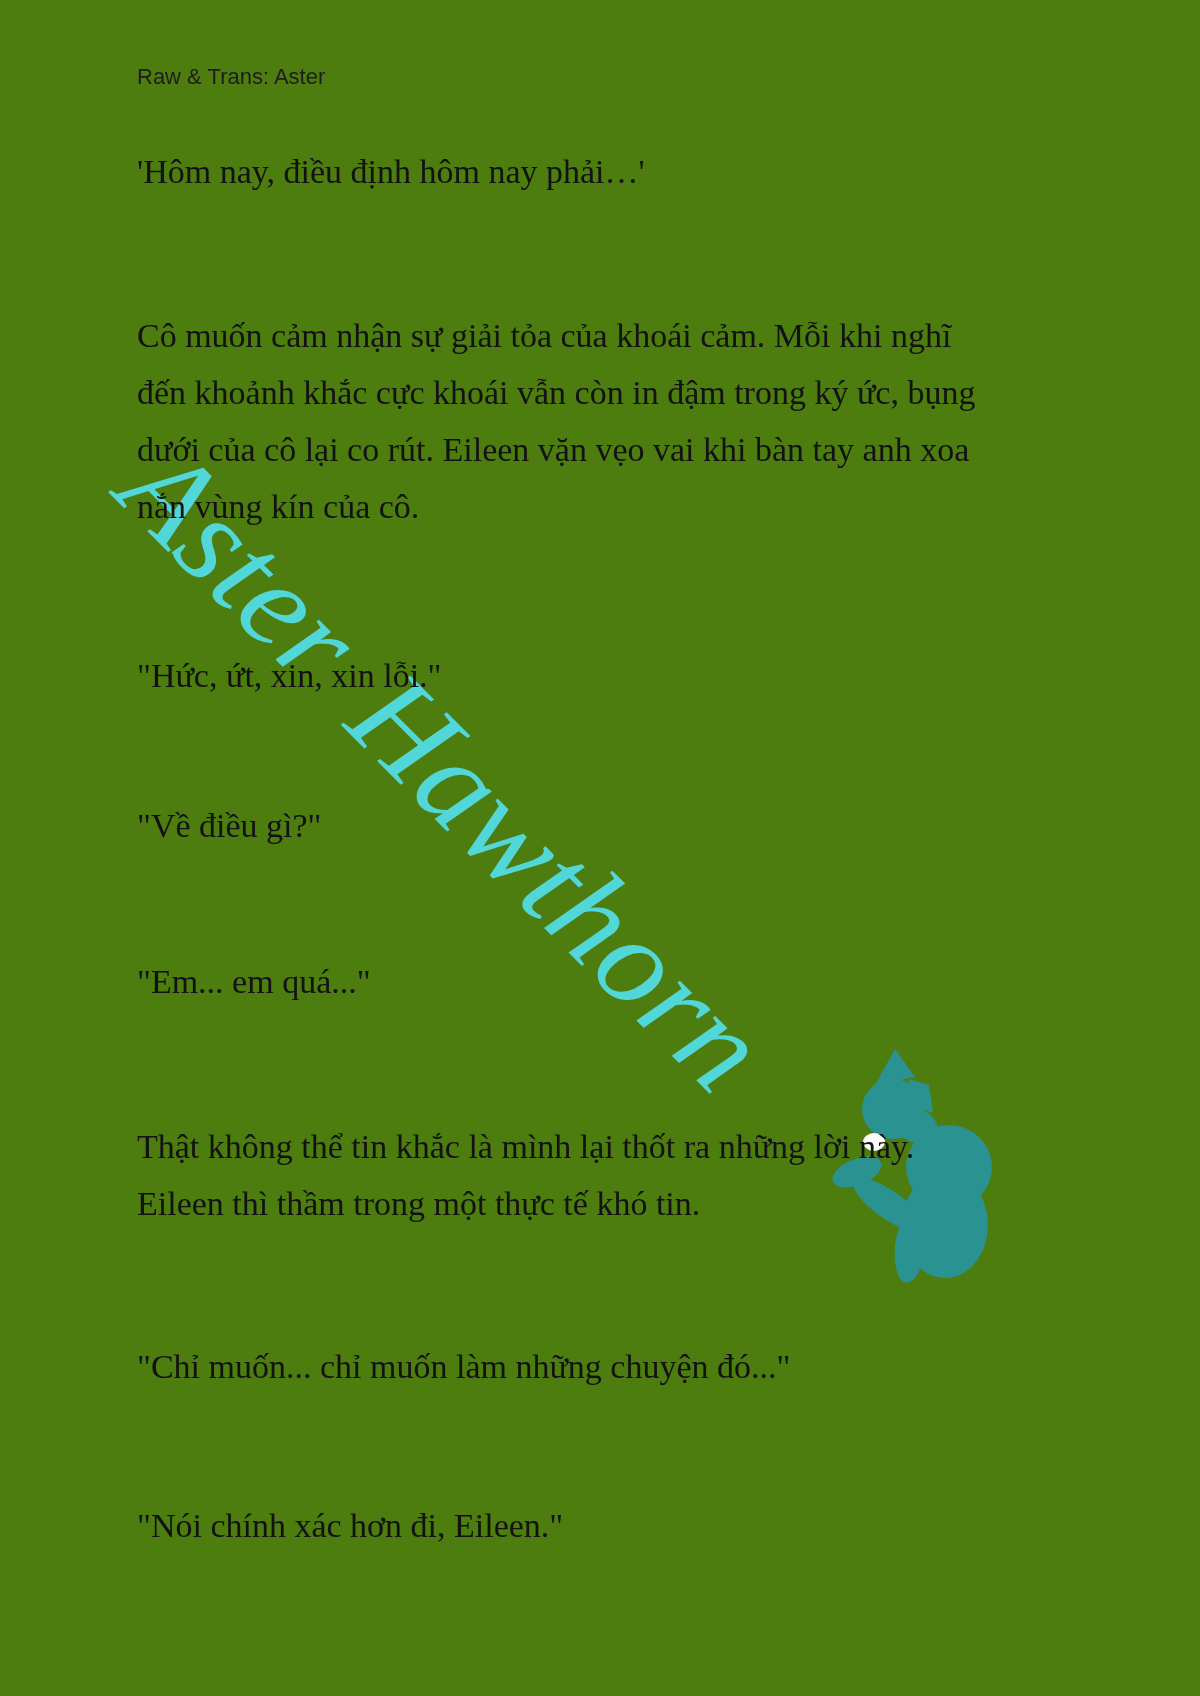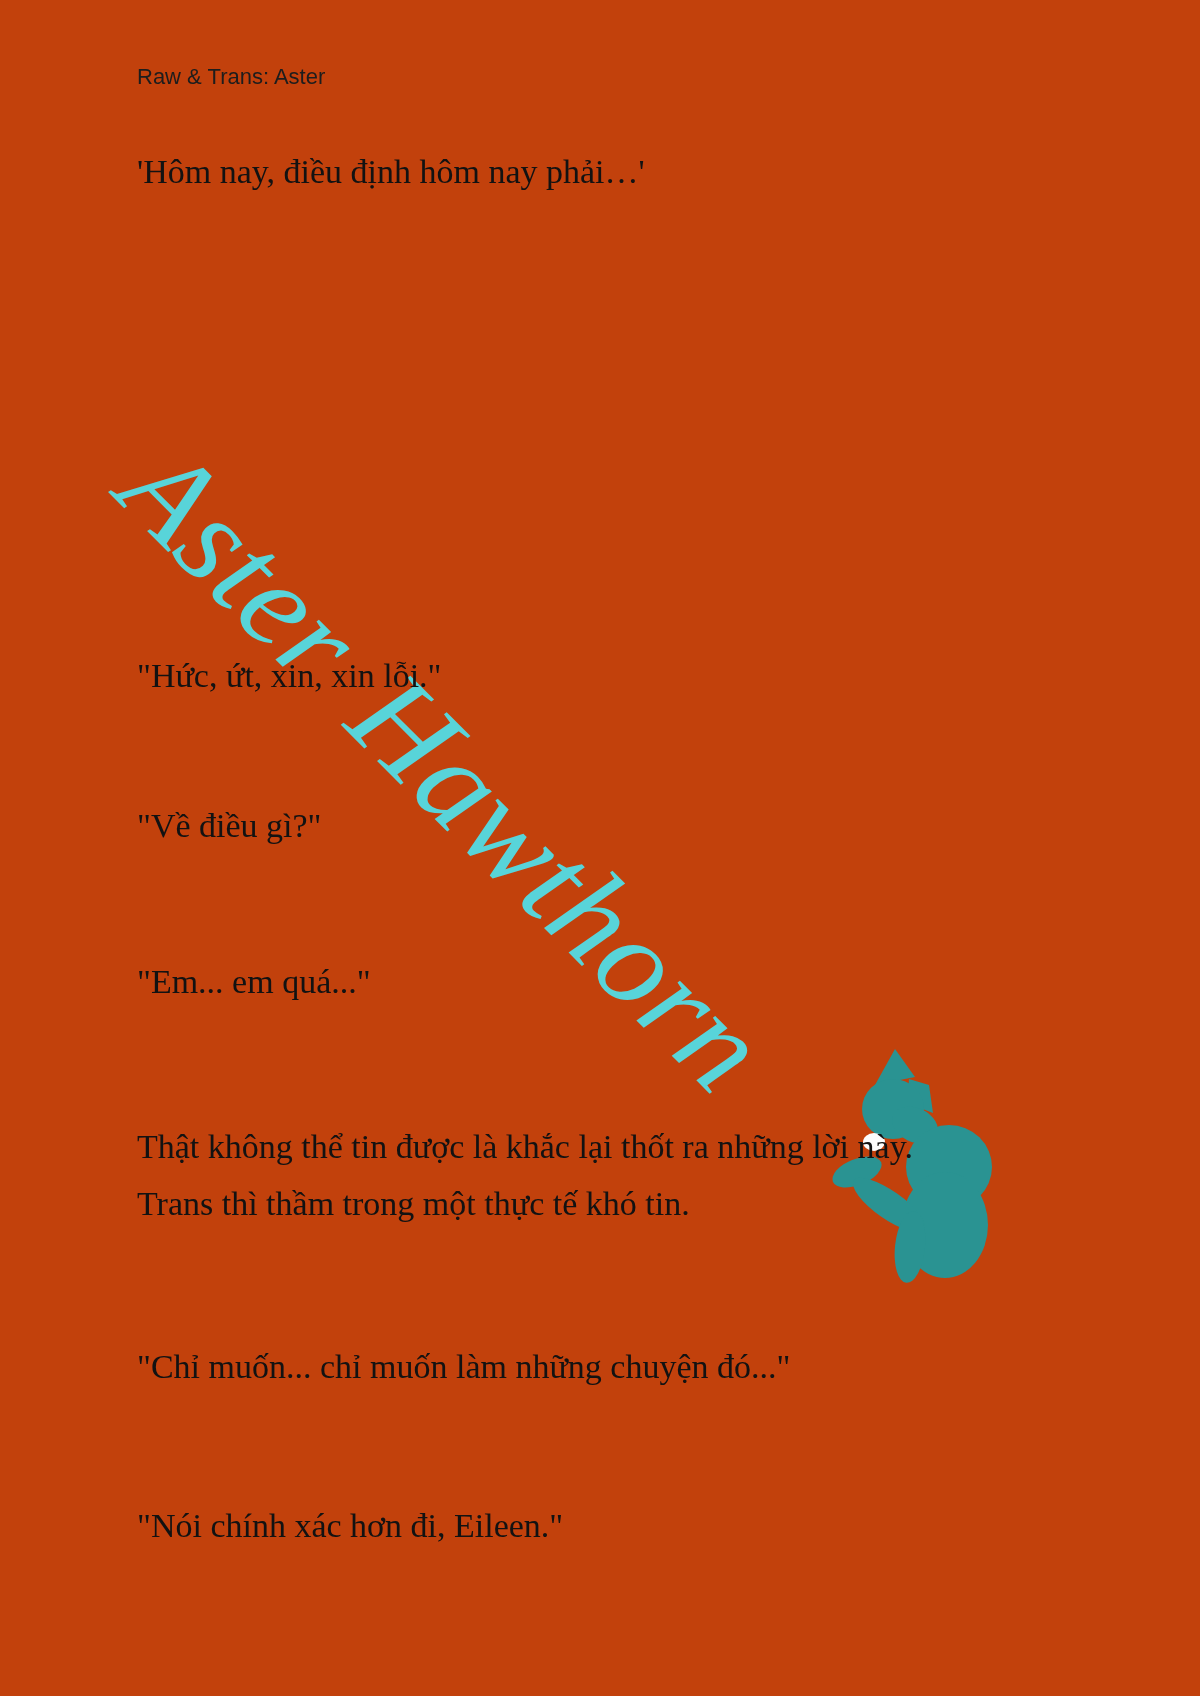--- a/index.html
+++ b/index.html
@@ -4,21 +4,21 @@
 <style>
   html,body{margin:0;padding:0;}
   body{
     width:1200px;height:1696px;
     background:#f4f4f4;
     font-family:"Liberation Serif","DejaVu Serif",serif;
   }
   .page{
     position:relative;
     width:1200px;height:1696px;
-    background:#c2410c;
+    background:#4d7c0f;
     overflow:hidden;
   }
   .credits{
     position:absolute;
     left:137px;top:64px;
     font-family:"Liberation Sans","DejaVu Sans",sans-serif;
     font-size:22px;
     color:#1d1d1d;
     z-index:3;
     white-space:nowrap;
@@ -77,36 +77,42 @@
       <ellipse cx="64" cy="160" rx="43" ry="14" transform="rotate(35 64 160)"></ellipse>
       <ellipse cx="85" cy="202" rx="15" ry="36" transform="rotate(6 85 202)"></ellipse>
     </g>
     <ellipse class="notch" cx="49" cy="97" rx="11" ry="9"></ellipse>
   </svg>
 
   <div class="tblock" style="top:143px">
     <div class="tline">'Hôm nay, điều định hôm nay phải…'</div>
   </div>
 
+  <div class="tblock" style="top:307px">
+    <div class="tline">Cô muốn cảm nhận sự giải tỏa của khoái cảm. Mỗi khi nghĩ</div>
+    <div class="tline">đến khoảnh khắc cực khoái vẫn còn in đậm trong ký ức, bụng</div>
+    <div class="tline">dưới của cô lại co rút. Eileen vặn vẹo vai khi bàn tay anh xoa</div>
+    <div class="tline">nắn vùng kín của cô.</div>
+  </div>
 
   <div class="tblock" style="top:647px">
     <div class="tline">"Hức, ứt, xin, xin lỗi."</div>
   </div>
 
   <div class="tblock" style="top:797px">
     <div class="tline">"Về điều gì?"</div>
   </div>
 
   <div class="tblock" style="top:953px">
     <div class="tline">"Em... em quá..."</div>
   </div>
 
   <div class="tblock" style="top:1118px">
-    <div class="tline">Thật không thể tin được là khắc lại thốt ra những lời này.</div>
-    <div class="tline">Trans thì thầm trong một thực tế khó tin.</div>
+    <div class="tline">Thật không thể tin khắc là mình lại thốt ra những lời này.</div>
+    <div class="tline">Eileen thì thầm trong một thực tế khó tin.</div>
   </div>
 
   <div class="tblock" style="top:1338px">
     <div class="tline">"Chỉ muốn... chỉ muốn làm những chuyện đó..."</div>
   </div>
 
   <div class="tblock" style="top:1497px">
     <div class="tline">"Nói chính xác hơn đi, Eileen."</div>
   </div>
 

